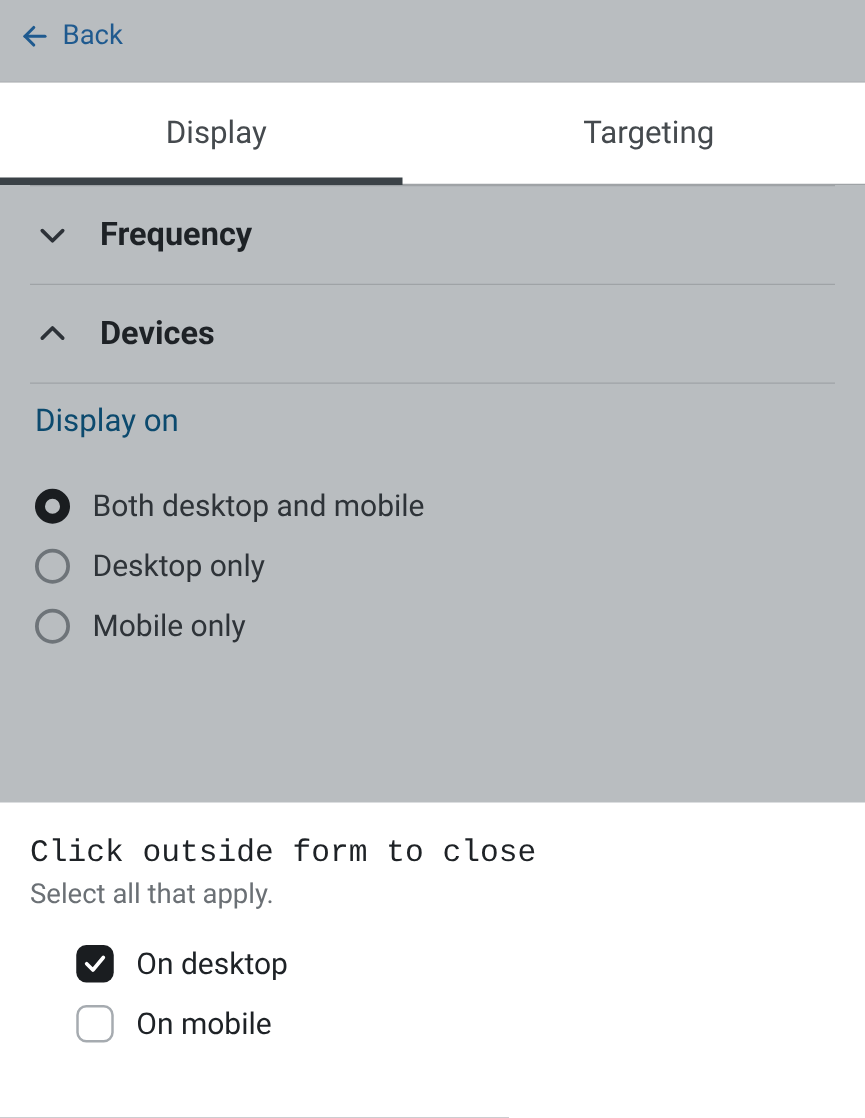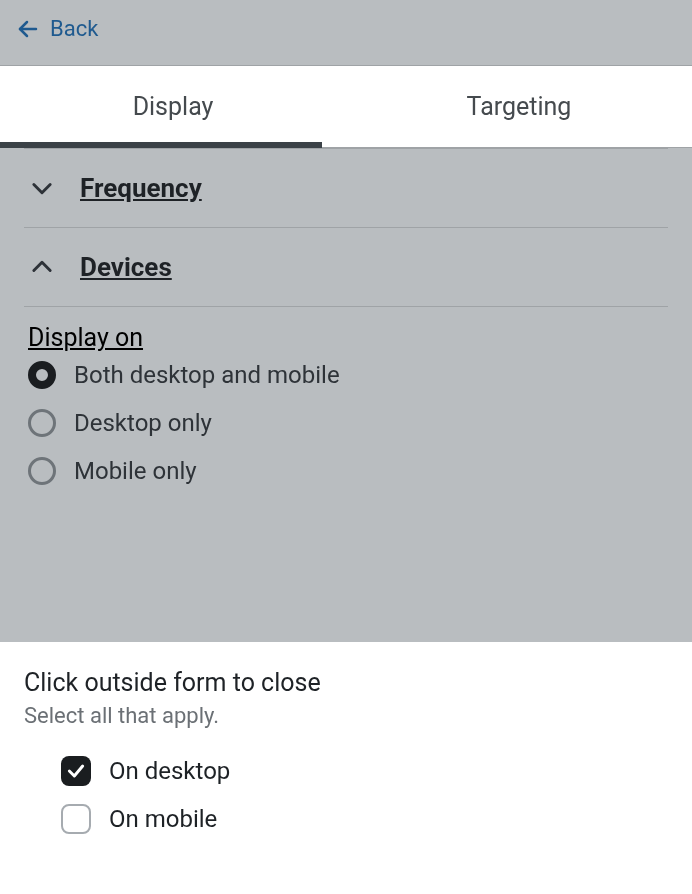--- a/index.html
+++ b/index.html
@@ -75,30 +75,28 @@
     }
     .chevron {
       display: flex;
       align-items: center;
       color: #2d3238;
     }
     .section-title {
       font-size: 26px;
       font-weight: 700;
       color: #1e2226;
-      text-decoration: underline;
     }
     .devices-body {
       padding: 16px 4px 32px;
     }
     .field-label {
       font-size: 25px;
-      color: #000000;
-      margin-bottom: 9px;
-      text-decoration: underline;
+      color: #0c4a6e;
+      margin-bottom: 39px;
     }
     .radio-list {
       display: flex;
       flex-direction: column;
       gap: 20px;
     }
     .radio-item {
       display: flex;
       align-items: center;
       gap: 18px;
@@ -125,20 +123,21 @@
       left: 0;
       right: 0;
       bottom: 0;
       background: #ffffff;
       padding: 26px 24px 60px;
     }
     .panel-title {
       font-size: 25px;
       color: #1e2226;
       margin-bottom: 6px;
+      font-family: Liberation Mono, monospace;
     }
     .panel-sub {
       font-size: 22px;
       color: #6b7075;
       margin-bottom: 28px;
     }
     .check-list {
       display: flex;
       flex-direction: column;
       gap: 18px;

